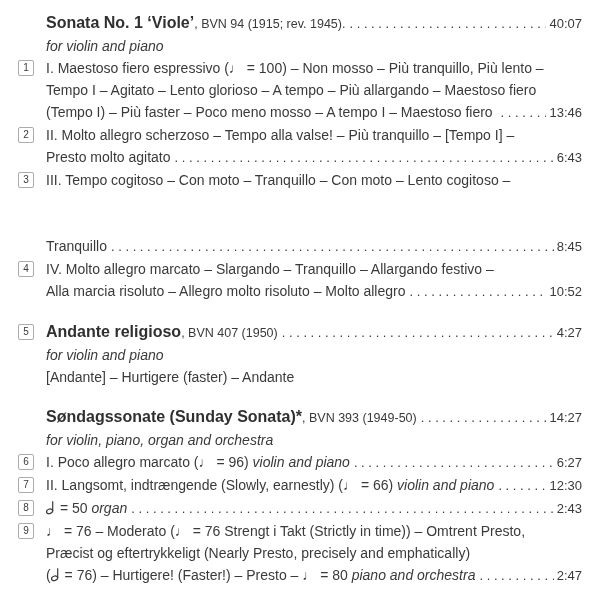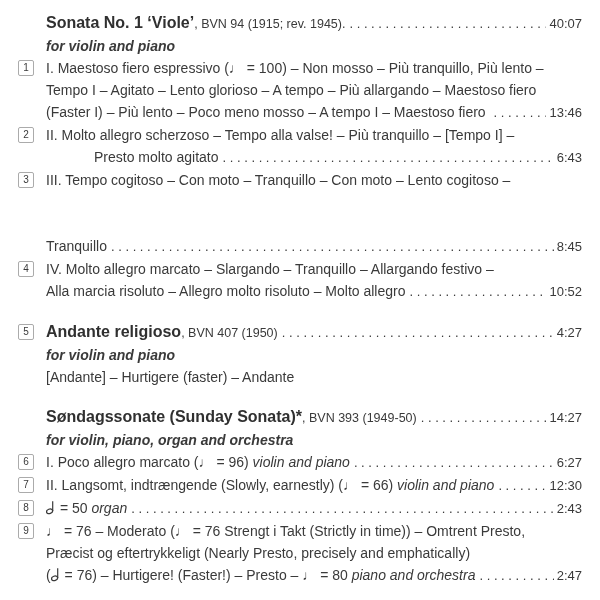--- a/index.html
+++ b/index.html
@@ -16,21 +16,21 @@
     width:14px;height:14px;border:1px solid #ababab;border-radius:2px;
     font-size:10px;line-height:14px;text-align:center;color:#3a3a3a;
     margin-top:3px;background:#fff;
   }
   .content{flex:1;display:flex;align-items:baseline;line-height:22px;font-size:14px;min-width:0;}
   .content span{white-space:pre;}
   .seg{font-size:14px;}
   .it{font-style:italic;}
   .wtitle{font-weight:bold;font-size:16px;color:#303030;}
   .wrest{font-size:12.5px;}
-  .subtitle{font-size:14px;font-weight:bold;}
+  .subtitle{font-size:14px;}
   .leader{
     flex:1 1 auto;min-width:10px;overflow:hidden;white-space:nowrap;
     font-size:13px;margin:0 3px 0 4px;color:#3a3a3a;
   }
   .leader::after{content:". . . . . . . . . . . . . . . . . . . . . . . . . . . . . . . . . . . . . . . . . . . . . . . . . . . . . . . . . . . . . . . . . . . . . . . . . . . . . . . .";}
   .time{font-size:13px;}
   .halfnote svg{vertical-align:-2px;}
   .footer{margin-top:8px;}
   .total{text-align:right;font-size:13px;line-height:20px;}
   .footnote{margin-left:28px;font-size:14.5px;line-height:22px;}
@@ -66,36 +66,36 @@
         </div>
         <div class="row">
           <div class="gutter"></div>
           <div class="content" style="display: flex;">
             <span class="seg">Tempo I – Agitato – Lento glorioso – A tempo – Più allargando – Maestoso fiero</span>
           </div>
         </div>
         <div class="row">
           <div class="gutter"></div>
           <div class="content" style="display: flex;">
-            <span class="seg">(Faster I) – Più lento – Poco meno mosso – A tempo I – Maestoso fiero </span>
+            <span class="seg">(Tempo I) – Più faster – Poco meno mosso – A tempo I – Maestoso fiero </span>
             <span class="leader"></span>
             <span class="time">13:46</span>
           </div>
         </div>
         <div class="row">
           <div class="gutter">
             <div class="numbox">2</div>
           </div>
           <div class="content" style="display: flex;">
             <span class="seg">II. Molto allegro scherzoso – Tempo alla valse! – Più tranquillo – [Tempo I] –</span>
           </div>
         </div>
         <div class="row">
           <div class="gutter"></div>
-          <div class="content" style="display: flex; margin-left: 48px;">
+          <div class="content" style="display: flex;">
             <span class="seg">Presto molto agitato</span>
             <span class="leader"></span>
             <span class="time">6:43</span>
           </div>
         </div>
         <div class="row">
           <div class="gutter">
             <div class="numbox">3</div>
           </div>
           <div class="content" style="display: flex;">

